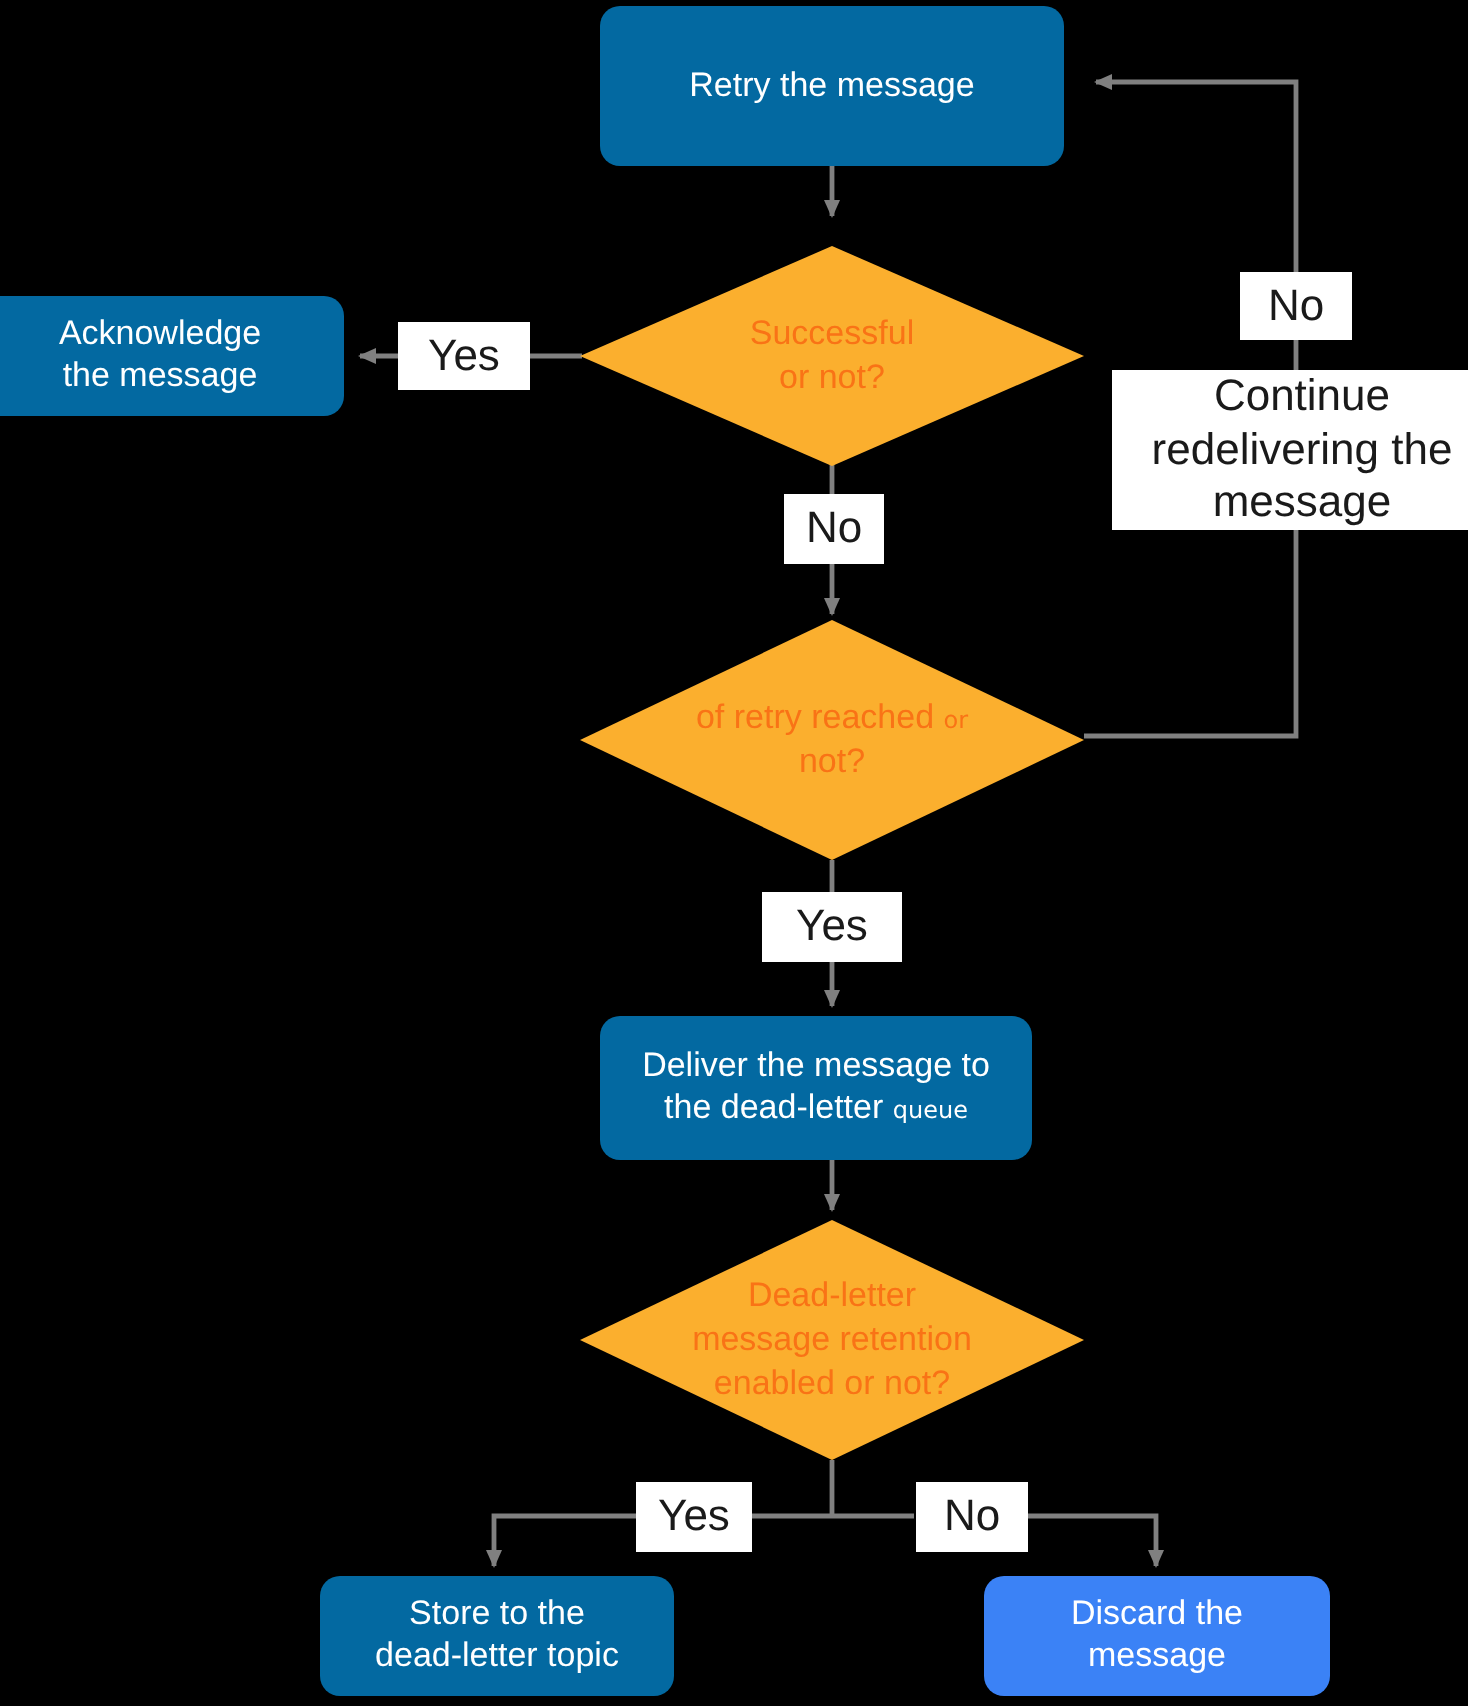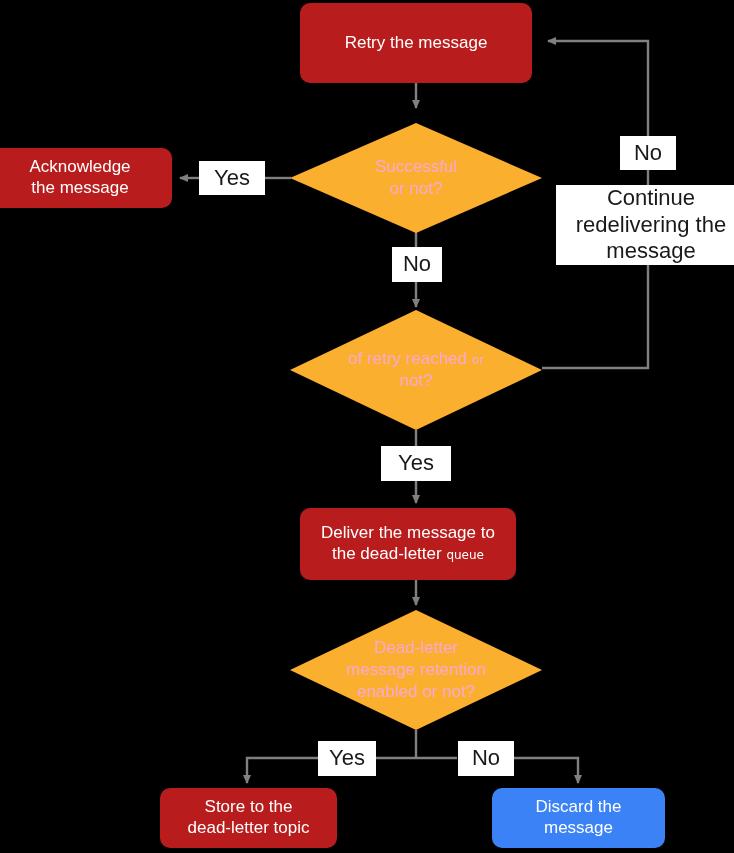--- a/index.html
+++ b/index.html
@@ -26,21 +26,21 @@
   .node {
     position: absolute;
     display: flex;
     align-items: center;
     justify-content: center;
     text-align: center;
     box-sizing: border-box;
     line-height: 1.22;
   }
   .proc {
-    background: #b91c1c;
+    background: #0369a1;
     color: #FFFFFF;
     border-radius: 10px;
     font-size: 17px;
     padding: 4px 10px;
   }
   .proc.discard {
     background: #3b82f6;
     color: #FFFFFF;
   }
   .label-box {
@@ -60,21 +60,21 @@
   .diamond-text {
     position: absolute;
     left: 0;
     top: 0;
     width: 100%;
     height: 100%;
     display: flex;
     align-items: center;
     justify-content: center;
     text-align: center;
-    color: #f9a8d4;
+    color: #f97316;
     font-size: 17px;
     line-height: 1.3;
     box-sizing: border-box;
     padding: 0 36px;
   }
   .alt-font {
     font-family: "DejaVu Sans", sans-serif;
     font-size: 12px;
   }
 </style>

